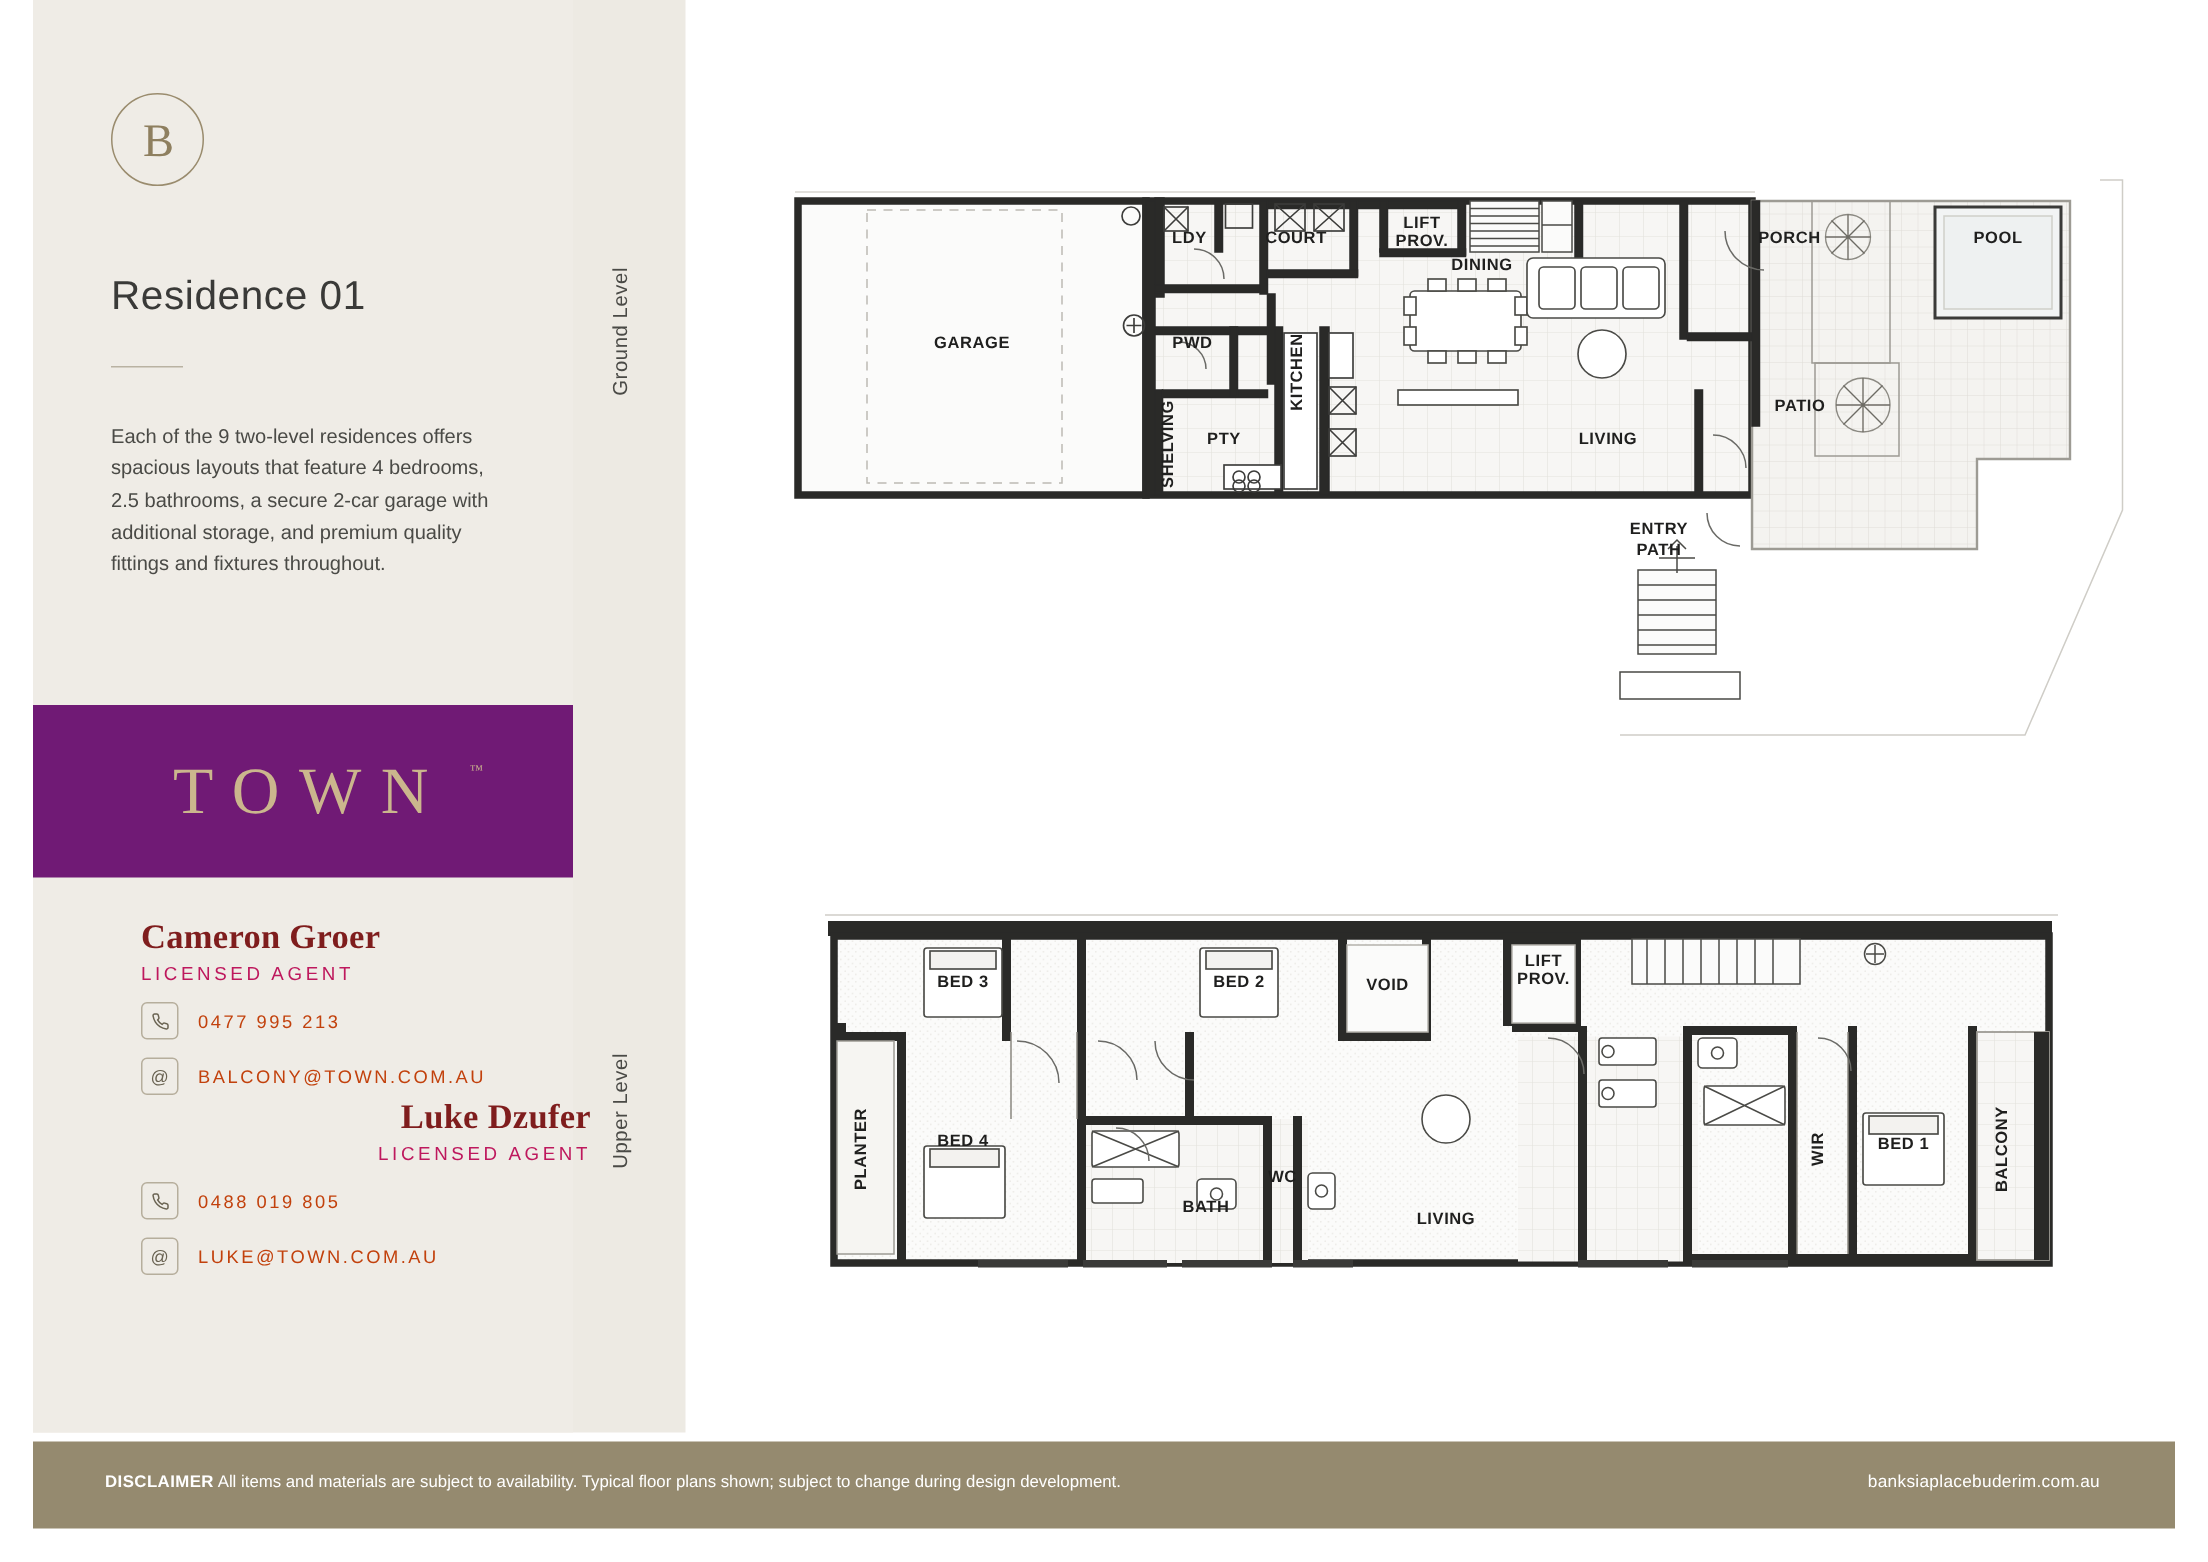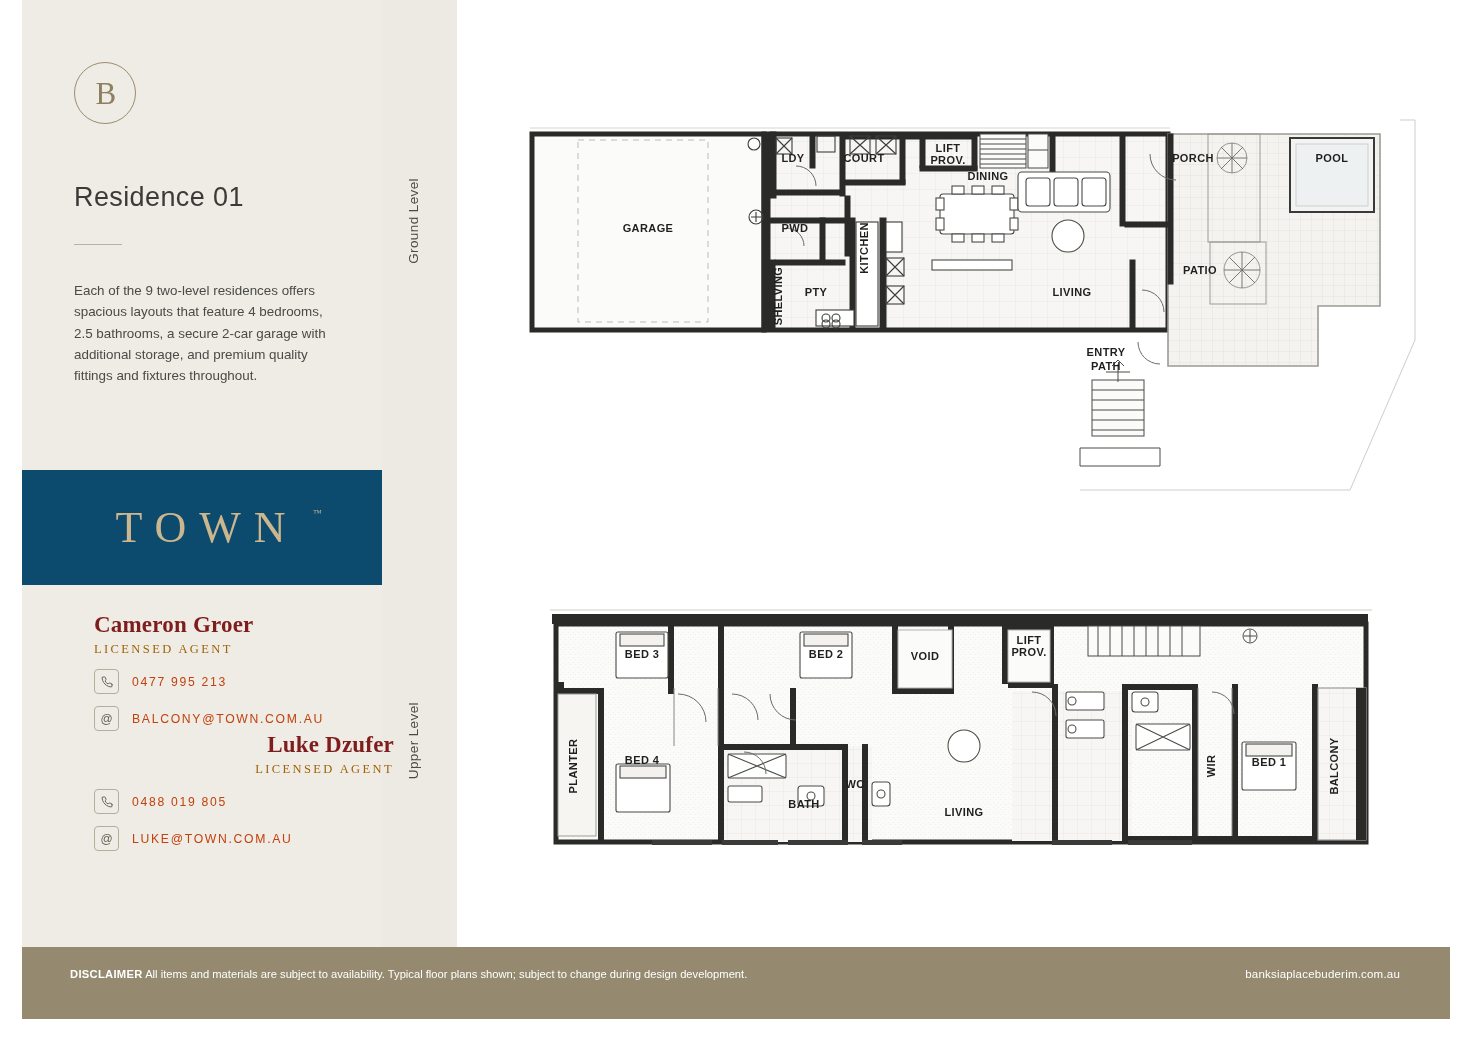--- a/index.html
+++ b/index.html
@@ -40,40 +40,40 @@
   .rule {
     position: absolute; left: 52px; top: 244px; width: 48px; height: 1px;
     background: #b9b2a2;
   }
   .desc {
     position: absolute; left: 52px; top: 280px; width: 262px;
     font-size: 13.4px; line-height: 21.3px; color: #4a4a46;
   }
   .town-band {
     position: absolute; left: 0; top: 470px; width: 360px; height: 115px;
-    background: #0c4a6e;
+    background: #701a75;
   }
   .town-word {
     position: absolute; left: 0; top: 0; width: 360px; height: 115px;
     display: flex; align-items: center; justify-content: center;
     font-family: "Liberation Serif", serif;
     font-size: 44px; letter-spacing: 13px; color: #cbb68d; padding-left: 10px;
   }
   .town-tm {
     position: absolute; right: 60px; top: 38px;
     font-size: 9px; color: #cbb68d; font-family: "Liberation Serif", serif;
   }
 
   .agent { position: absolute; left: 72px; width: 300px; }
   .agent-name {
     font-family: "Liberation Serif", serif;
     font-size: 23px; font-weight: bold; color: #7f1d1d; letter-spacing: .2px;
   }
   .agent-role {
-    margin-top: 4px; font-size: 12.5px; letter-spacing: 2.4px; color: #a16207; font-family: Liberation Serif, serif;
+    margin-top: 4px; font-size: 12.5px; letter-spacing: 2.4px; color: #be185d;
   }
   .contact-row {
     display: flex; align-items: center; margin-top: 12px;
   }
   .ic {
     width: 25px; height: 25px; border: 1px solid #b6ae9c; border-radius: 4px;
     display: flex; align-items: center; justify-content: center;
     font-size: 12px; color: #6a6352; background: transparent;
   }
   .contact-text {
@@ -82,21 +82,21 @@
 
   
   .vlabel {
     position: absolute;
     writing-mode: vertical-rl; transform: rotate(180deg);
     font-size: 13.5px; color: #4a4a46; letter-spacing: .4px;
   }
 
   
   .bottom-bar {
-    position: absolute; left: 22px; bottom: 22px; width: 1428px; height: 72px;
+    position: absolute; left: 22px; bottom: 22px; width: 1428px; height: 58px;
     background: #958a6f;
   }
   .disclaimer {
     position: absolute; left: 48px; top: 21px;
     font-size: 11.2px; color: #ffffff;
   }
   .disclaimer b { font-weight: bold; letter-spacing: .3px; }
   .site-url {
     position: absolute; right: 50px; top: 21px;
     font-size: 11.5px; color: #ffffff; letter-spacing: .2px;

